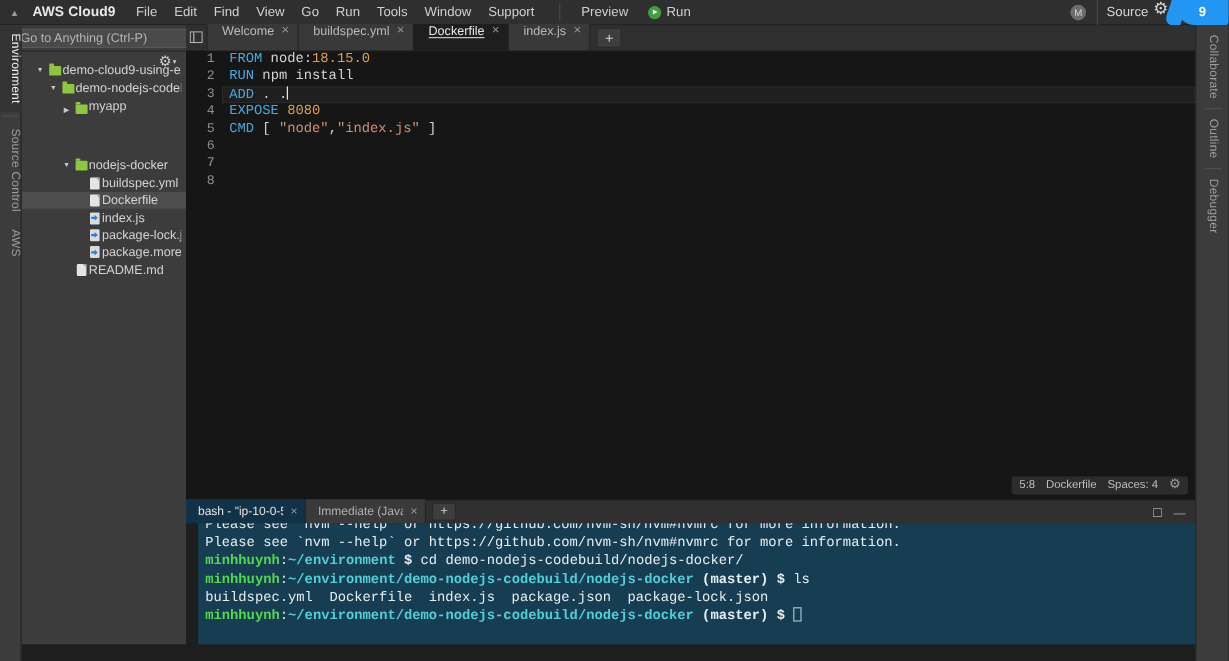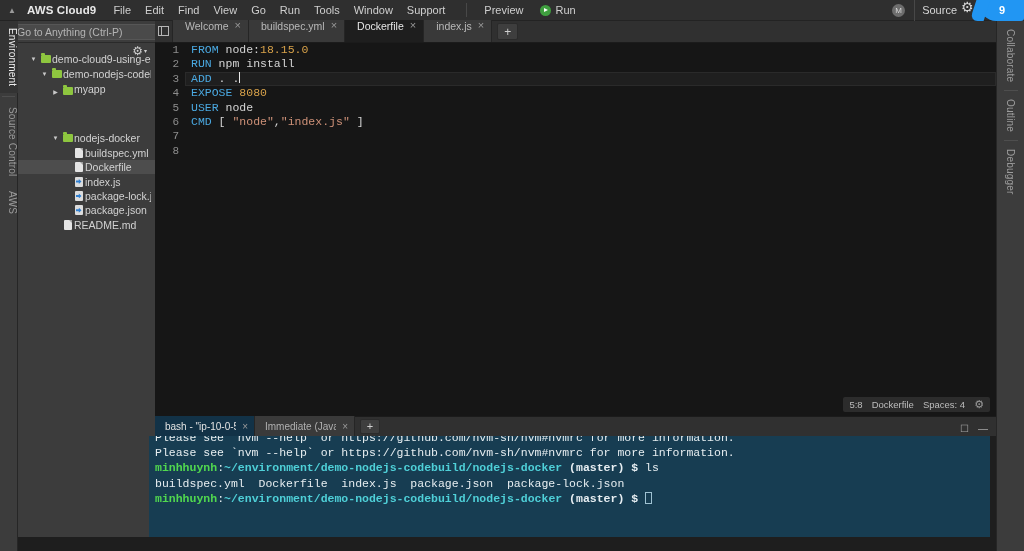--- a/index.html
+++ b/index.html
@@ -244,21 +244,21 @@
     width:20px; height:15px; margin:0 0 2px 5px;
     background:#3e3e3e; border:1px solid #2b2b2b; border-radius:2px;
     display:flex; align-items:center; justify-content:center;
     color:#cfcfcf; font-size:11px; line-height:11px;
   }
   .term-ctrl {
     margin-left:auto; display:flex; align-items:center; gap:9px;
     padding:0 8px 2px 0; color:#a6a6a6; font-size:10px;
   }
   .terminal {
-    position:absolute; top:436px; left:149px; width:841px; height:101px;
+    position:absolute; top:436px; left:165px; width:841px; height:101px;
     background:#173d52; overflow:hidden;
     font-family:"Liberation Mono","DejaVu Sans Mono",monospace;
     font-size:11.5px; color:#e6edf0;
     padding-left:6px;
   }
   .tline { height:15.2px; line-height:15.2px; white-space:pre; }
   .t-user { color:#51d94f; font-weight:bold; }
   .t-path { color:#4fd0d8; font-weight:bold; }
   .t-br   { color:#e7eef2; font-weight:bold; }
   .t-dollar { color:#e7eef2; font-weight:bold; }
@@ -408,21 +408,21 @@
           <span class="ticon">
             <span class="ic-js"></span>
           </span>
           <span class="tlabel">package-lock.json</span>
         </div>
         <div class="tnode" style="padding-left: 43px;">
           <span class="tw none"></span>
           <span class="ticon">
             <span class="ic-js"></span>
           </span>
-          <span class="tlabel">package.json</span>
+          <span class="tlabel">package.more</span>
         </div>
         <div class="tnode" style="padding-left: 32px;">
           <span class="tw none"></span>
           <span class="ticon">
             <span class="ic-doc"></span>
           </span>
           <span class="tlabel">README.md</span>
         </div>
       </div>
   </div>
@@ -464,21 +464,20 @@
         <div class="gline">5</div>
         <div class="gline">6</div>
         <div class="gline">7</div>
         <div class="gline">8</div>
       </div>
     <div class="codearea" id="codearea">
         <div class="cline"><span class="kw">FROM</span><span class="pun"> node:</span><span class="num">18.15.0</span></div>
         <div class="cline"><span class="kw">RUN</span><span class="pun"> npm install</span></div>
         <div class="cline cur"><span class="kw">ADD</span><span class="pun"> . .</span><span class="caret"></span></div>
         <div class="cline"><span class="kw">EXPOSE</span><span class="pun"> </span><span class="num">8080</span></div>
-        <div class="cline"><span class="kw">USER</span><span class="pun"> node</span></div>
         <div class="cline"><span class="kw">CMD</span><span class="pun"> [ </span><span class="str">"node"</span><span class="pun">,</span><span class="str">"index.js"</span><span class="pun"> ]</span></div>
       </div>
     <div class="edstatus">
       <span>5:8</span>
       <span>Dockerfile</span>
       <span>Spaces: 4</span>
       <span class="gear2">⚙</span>
     </div>
   </div>
 
@@ -496,20 +495,21 @@
     <div class="ttab-add">+</div>
     <div class="term-ctrl">
       <span>☐</span>
       <span>—</span>
     </div>
   </div>
 
   <div class="terminal" id="terminal">
       <div class="tline" style="margin-top: -6px; opacity: 1;"><span>Please see `nvm --help` or https://github.com/nvm-sh/nvm#nvmrc for more information.</span></div>
       <div class="tline"><span>Please see `nvm --help` or https://github.com/nvm-sh/nvm#nvmrc for more information.</span></div>
+      <div class="tline"><span class="t-user">minhhuynh</span><span>:</span><span class="t-path">~/environment</span><span class="t-dollar"> $ </span><span>cd demo-nodejs-codebuild/nodejs-docker/</span></div>
       <div class="tline"><span class="t-user">minhhuynh</span><span>:</span><span class="t-path">~/environment/demo-nodejs-codebuild/nodejs-docker</span><span class="t-br"> (master) </span><span class="t-dollar">$ </span><span>ls</span></div>
       <div class="tline"><span>buildspec.yml  Dockerfile  index.js  package.json  package-lock.json</span></div>
       <div class="tline"><span class="t-user">minhhuynh</span><span>:</span><span class="t-path">~/environment/demo-nodejs-codebuild/nodejs-docker</span><span class="t-br"> (master) </span><span class="t-dollar">$ </span><span class="t-cursor"></span></div>
     </div>
   <div class="term-scroll"></div>
 
   <div class="rightrail">
     <div id="right-rail-tabs" style="display:flex;flex-direction:column;align-items:center;">
         <div class="rrail-tab">Collaborate</div>
         <div class="rrail-div"></div>

